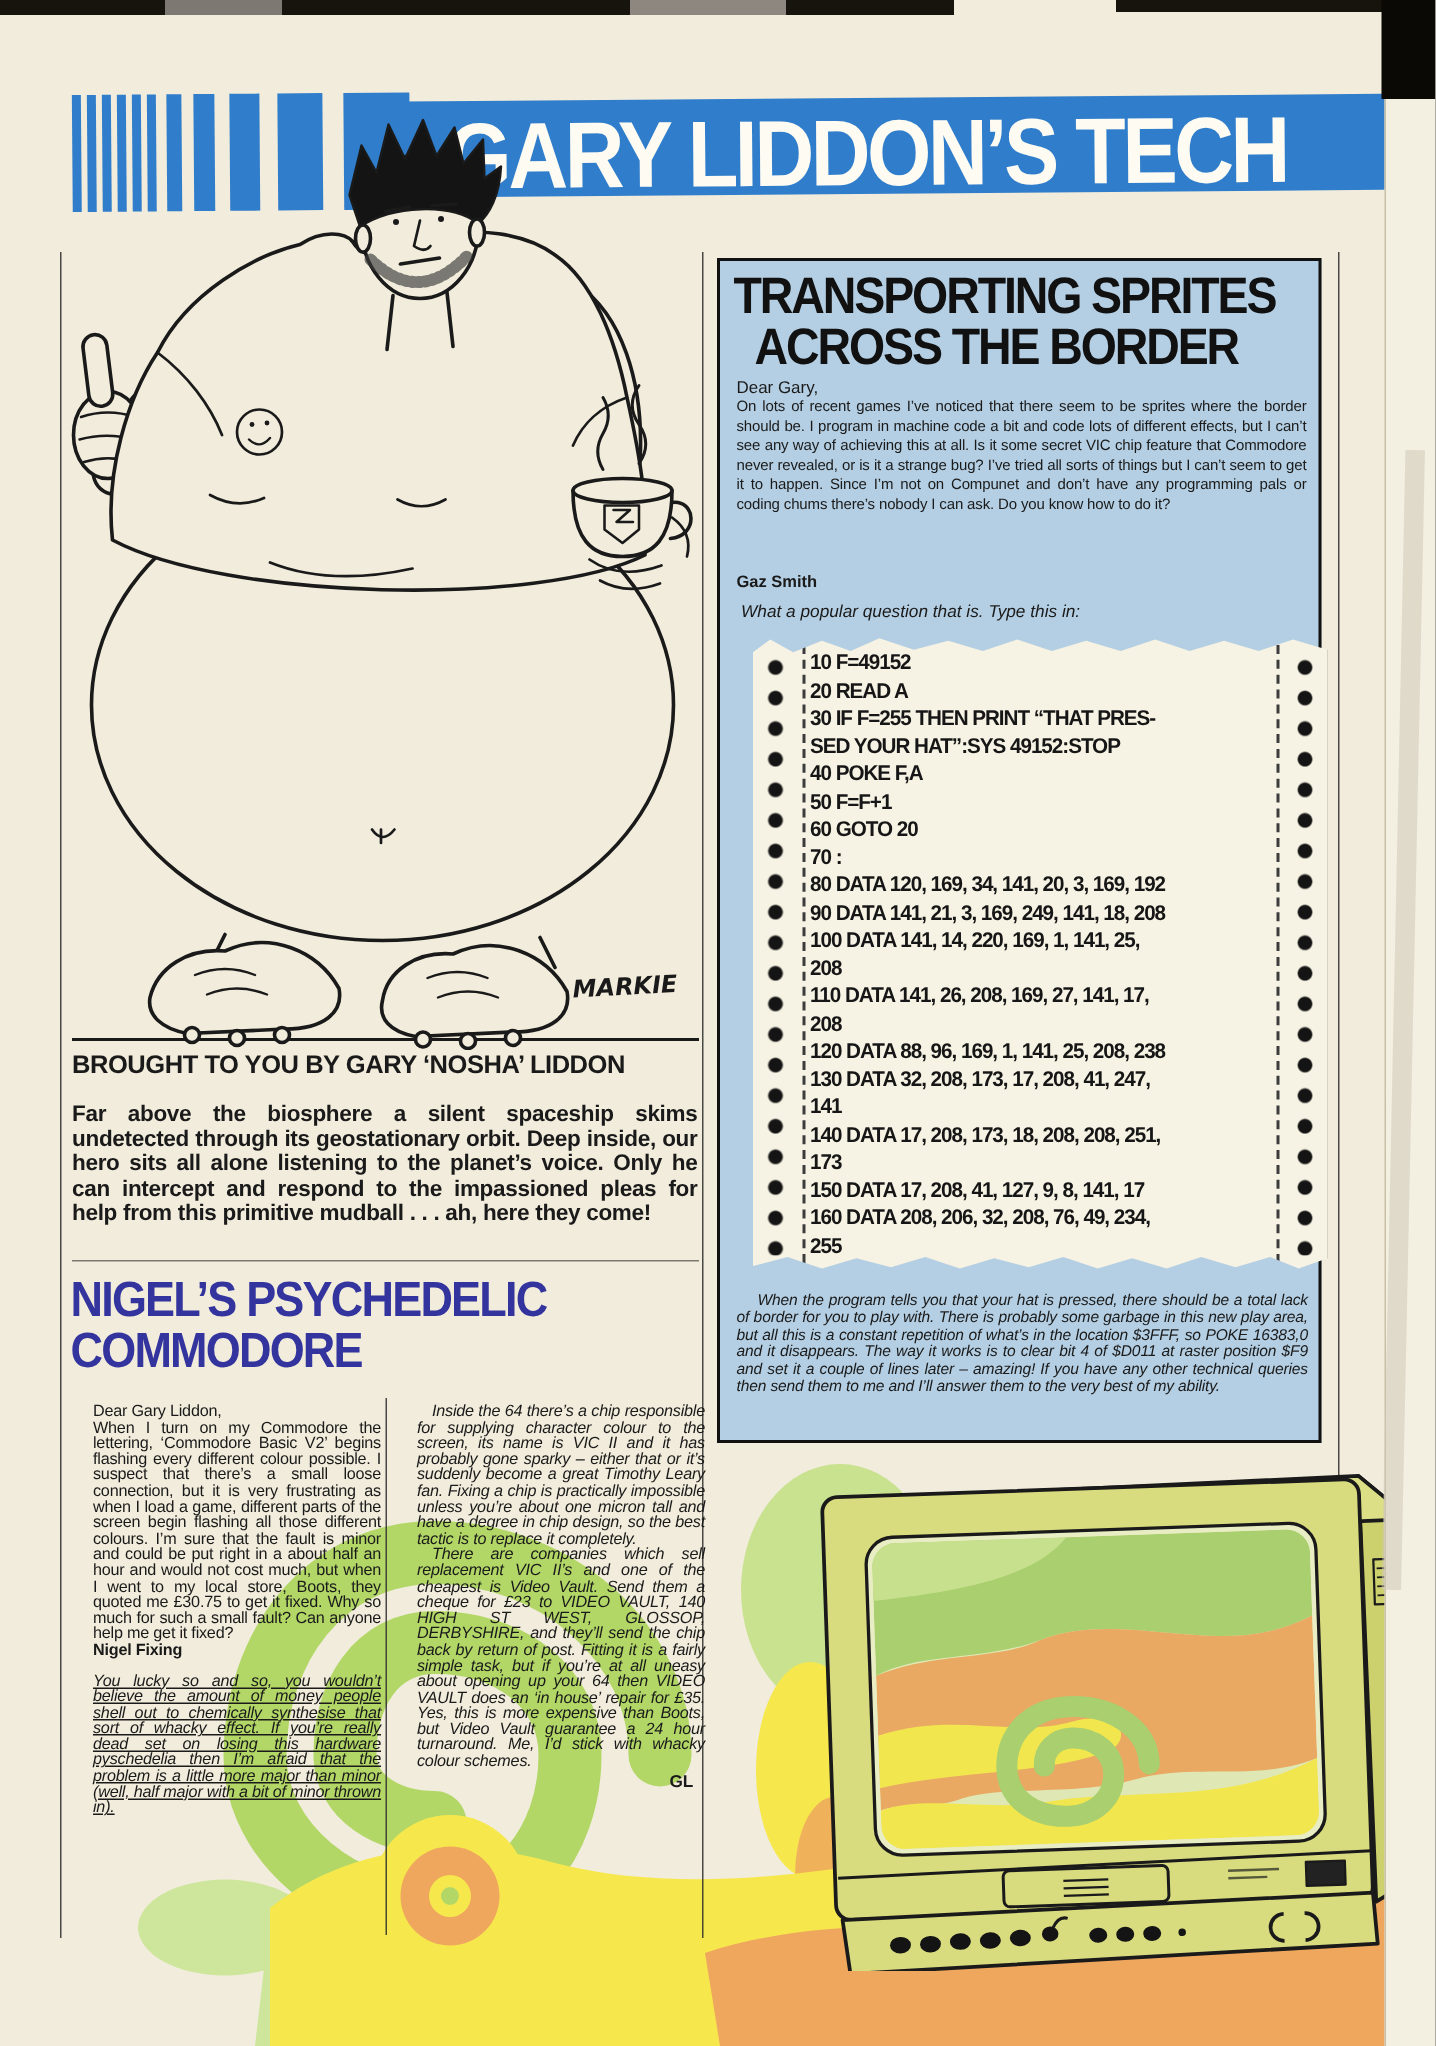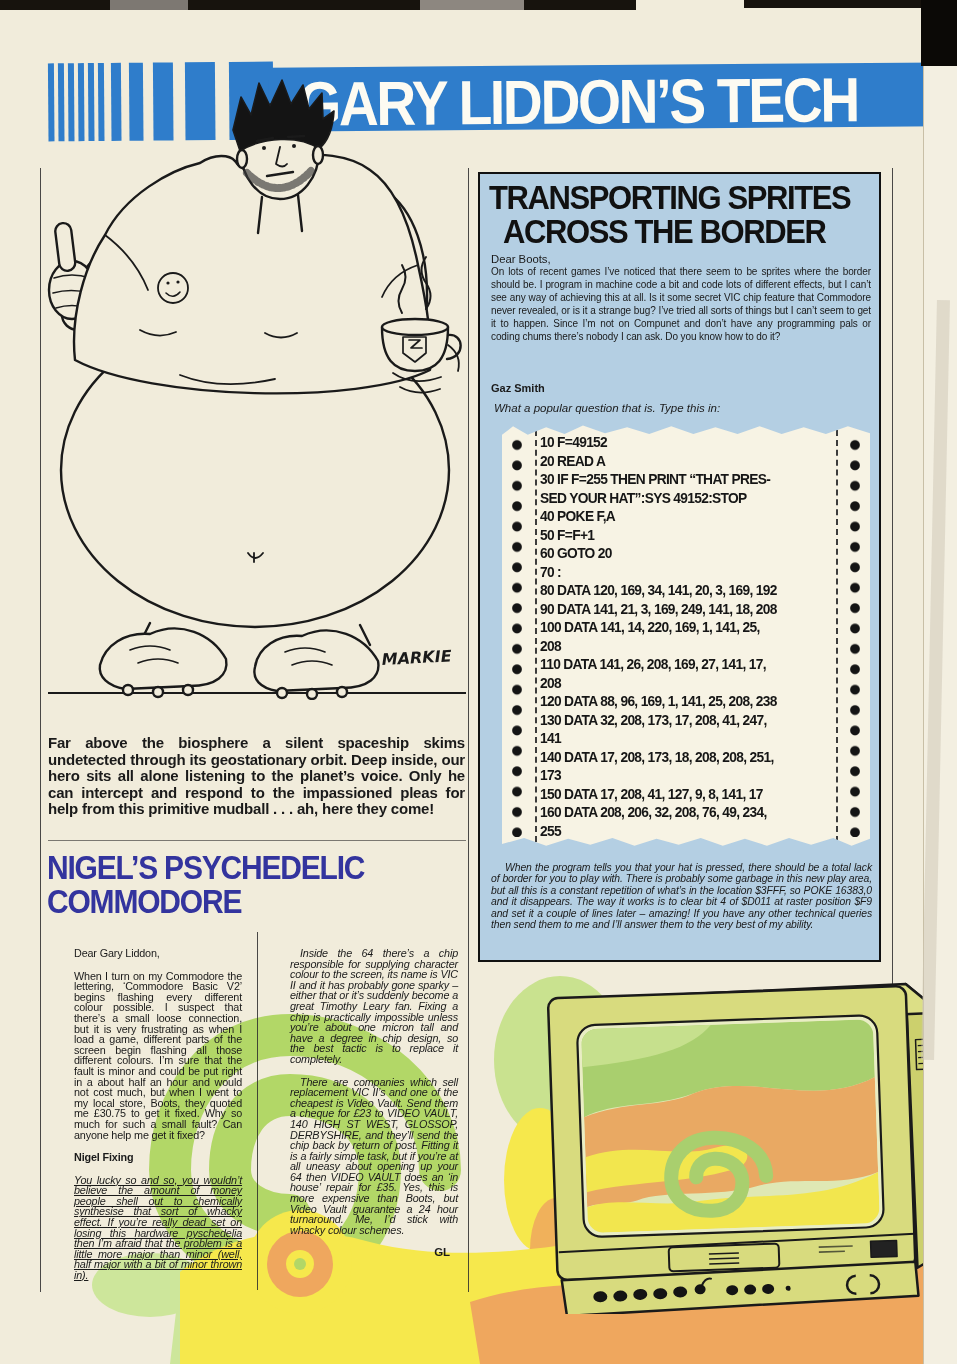--- a/index.html
+++ b/index.html
@@ -29,21 +29,21 @@
   .hrule{position:absolute;height:1.5px;background:#1a1a1a;z-index:2;}
   
   .caption{position:absolute;left:48px;top:700px;width:418px;font-weight:bold;font-size:17px;
            letter-spacing:-.3px;z-index:2;}
   .intro{position:absolute;left:48px;top:735px;width:417px;font-weight:bold;font-size:15px;
          line-height:16.6px;text-align:justify;letter-spacing:-.2px;z-index:2;}
   .nigel-title{position:absolute;left:47px;top:850px;z-index:2;font-weight:bold;font-size:30px;
                line-height:31px;letter-spacing:-1.2px;transform:scaleY(1.1);transform-origin:top left;}
   .col{position:absolute;top:936px;width:206px;font-size:10.8px;line-height:10.6px;
        letter-spacing:-.15px;text-align:justify;z-index:2;}
-  .col p{margin:12px;padding-left:14px;}
+  .col p{margin:0;padding-left:14px;}
   .col .rep{font-style:italic;margin-top:10px;text-decoration:underline;}
   .col .rep2{font-style:italic;text-indent:10px;}
   .col .sig{font-weight:bold;}
   .col1{left:48px;}
   .col2{left:264px;}
   .gl{font-weight:bold;text-align:right;padding-right:8px;margin-top:3px !important;font-size:11.5px;}
   .footer{position:absolute;left:40px;top:1373px;font-size:16.5px;color:#0369a1;z-index:2;}
   .footer .mag{margin-left:27px;}
   
   .panel{position:absolute;left:478px;top:172px;width:403px;height:790px;background:#b4cfe3;
@@ -55,21 +55,21 @@
   .p-body{position:absolute;left:11px;top:92px;width:380px;font-size:10px;line-height:12.9px;
           text-align:justify;letter-spacing:-.1px;}
   .p-sig{position:absolute;left:11px;top:208px;font-weight:bold;font-size:11px;}
   .p-leadin{position:absolute;left:14px;top:228px;font-style:italic;font-size:11.5px;}
   .paper{position:absolute;left:22px;top:248px;width:368px;height:428px;background:#f7f3e4;
          clip-path:polygon(0% 3%,3% 1%,7% 3%,12% 1.2%,17% 2.8%,22% .8%,28% 2.6%,34% 1.2%,40% 2.8%,
            46% 1%,52% 2.8%,58% 1.2%,64% 2.8%,70% 1%,76% 2.8%,82% 1.2%,88% 2.8%,94% 1%,100% 2.6%,
            100% 97.4%,95% 99%,90% 97.2%,84% 98.8%,78% 97.2%,72% 99%,66% 97.4%,60% 99%,54% 97.2%,
            48% 98.8%,42% 97.4%,36% 99%,30% 97.2%,24% 98.8%,18% 97.4%,12% 99%,6% 97.2%,0% 98.6%);
          filter:drop-shadow(1.5px 0 0 #161616) drop-shadow(-1.5px 0 0 #161616)
-                drop-shadow(0 1.5px 0 #161616) drop-shadow(0 -1.5px 0 #161616);}
+                drop-shadow(0 1.5px 0 #161616) drop-shadow(0 -1.5px 0 #161616);padding-left:15px;}
   .holes{position:absolute;top:13px;bottom:13px;width:24px;
          background-image:radial-gradient(circle at 12px 10px,#141414 4.3px,rgba(0,0,0,0) 5.4px);
          background-size:24px 20.4px;background-repeat:repeat-y;}
   .holes-l{left:3px;} .holes-r{right:3px;}
   .dashline{position:absolute;top:8px;bottom:8px;width:0;border-left:2px dashed #3c3c3c;}
   .dash-l{left:33px;} .dash-r{right:32px;}
   .code{position:absolute;left:38px;right:34px;top:11px;}
   .code-line{font-weight:bold;font-size:14.2px;line-height:18.5px;letter-spacing:-.7px;
              white-space:nowrap;transform:scaleX(.97);transform-origin:left;color:#161616;}
   .p-reply{position:absolute;left:11px;top:688px;width:381px;font-style:italic;font-size:10.4px;
@@ -171,20 +171,21 @@
       <circle cx="98" cy="615" r="5"></circle>
         <circle cx="128" cy="617" r="5"></circle>
         <circle cx="158" cy="615" r="5"></circle>
       <circle cx="252" cy="618" r="5"></circle>
         <circle cx="282" cy="619" r="5"></circle>
         <circle cx="312" cy="617" r="5"></circle>
     </g>
     <text x="352" y="590" font-size="16" font-style="italic" font-weight="bold" font-family="DejaVu Sans, sans-serif" transform="rotate(-3 352 590)" fill="#1a1a1a">MARKIE</text>
   </svg>
 
+  <div class="caption">BROUGHT TO YOU BY GARY ‘NOSHA’ LIDDON</div>
   <div class="intro">Far above the biosphere a silent spaceship skims undetected through its geostationary orbit. Deep inside, our hero sits all alone listening to the planet’s voice. Only he can intercept and respond to the impassioned pleas for help from this primitive mudball . . . ah, here they come!</div>
 
   <div class="nigel-title" style="color: rgb(51, 52, 158);">
     <div>NIGEL’S PSYCHEDELIC</div>
     <div>COMMODORE</div>
   </div>
   <div class="col col1">
     <p>Dear Gary Liddon,</p>
     <p>When I turn on my Commodore the lettering, ‘Commodore Basic V2’ begins flashing every different colour possible. I suspect that there’s a small loose connection, but it is very frustrating as when I load a game, different parts of the screen begin flashing all those different colours. I’m sure that the fault is minor and could be put right in a about half an hour and would not cost much, but when I went to my local store, Boots, they quoted me £30.75 to get it fixed. Why so much for such a small fault? Can anyone help me get it fixed?</p>
     <p class="sig">Nigel Fixing</p>
@@ -199,21 +200,21 @@
   <div class="footer">
     <span>48</span>
     <span class="mag">ZZAP! 64 August 1987</span>
   </div>
 
   <div class="panel" style="background: rgb(180, 207, 227);">
     <div class="p-title">
       <div>TRANSPORTING SPRITES</div>
       <div class="t2">ACROSS THE BORDER</div>
     </div>
-    <div class="p-salut">Dear Boots,</div>
+    <div class="p-salut">Dear Gary,</div>
     <div class="p-body">On lots of recent games I’ve noticed that there seem to be sprites where the border should be. I program in machine code a bit and code lots of different effects, but I can’t see any way of achieving this at all. Is it some secret VIC chip feature that Commodore never revealed, or is it a strange bug? I’ve tried all sorts of things but I can’t seem to get it to happen. Since I’m not on Compunet and don’t have any programming pals or coding chums there’s nobody I can ask. Do you know how to do it?</div>
     <div class="p-sig">Gaz Smith</div>
     <div class="p-leadin">What a popular question that is. Type this in:</div>
     <div class="paper">
       <div class="holes holes-l"></div>
       <div class="holes holes-r"></div>
       <div class="dashline dash-l"></div>
       <div class="dashline dash-r"></div>
       <div class="code" id="code-lines">
           <div class="code-line">10 F=49152</div>

